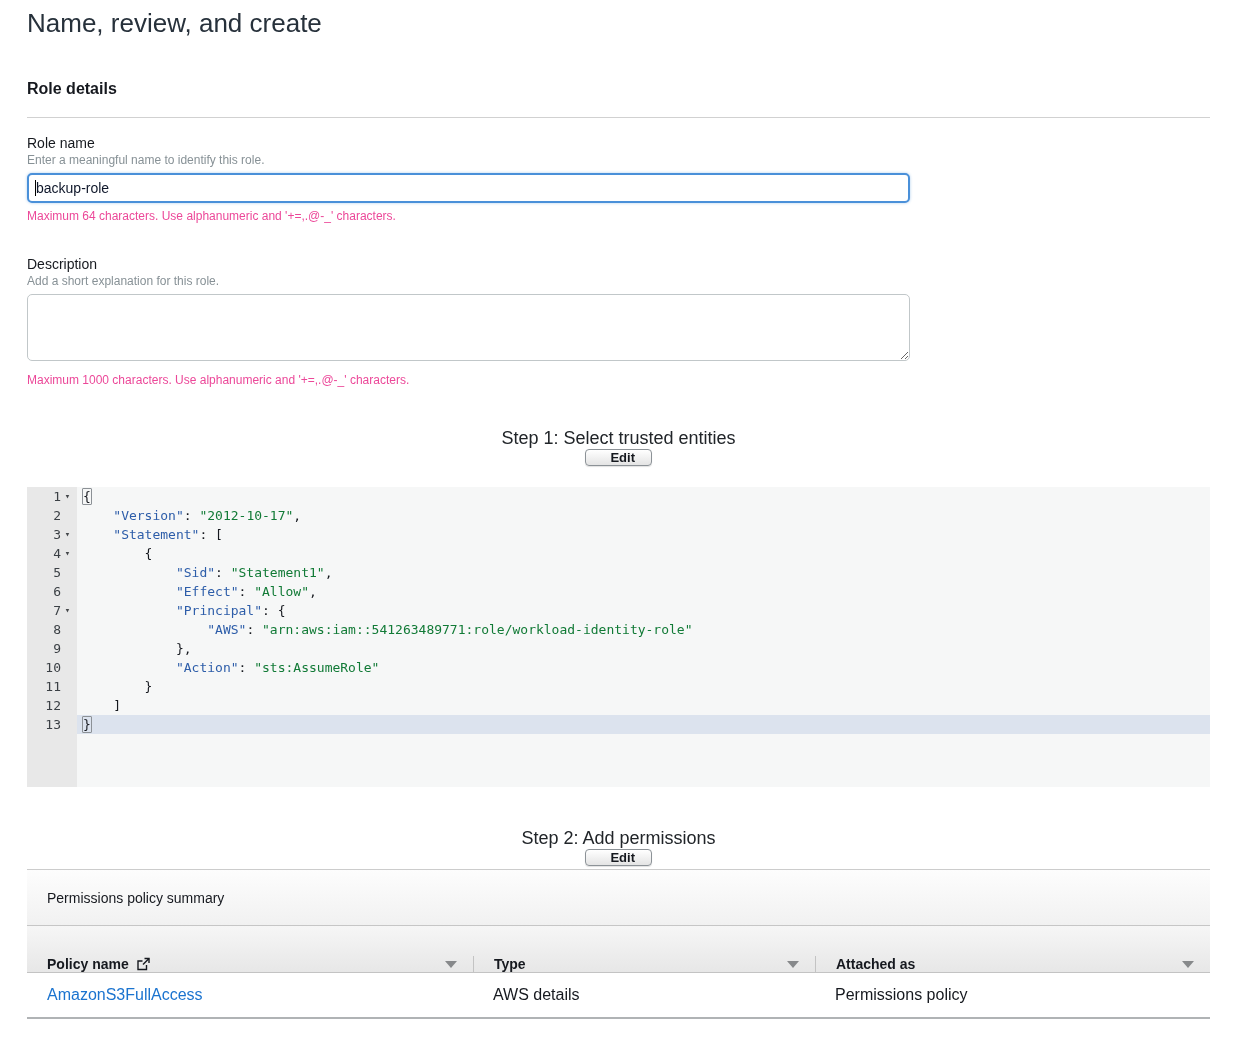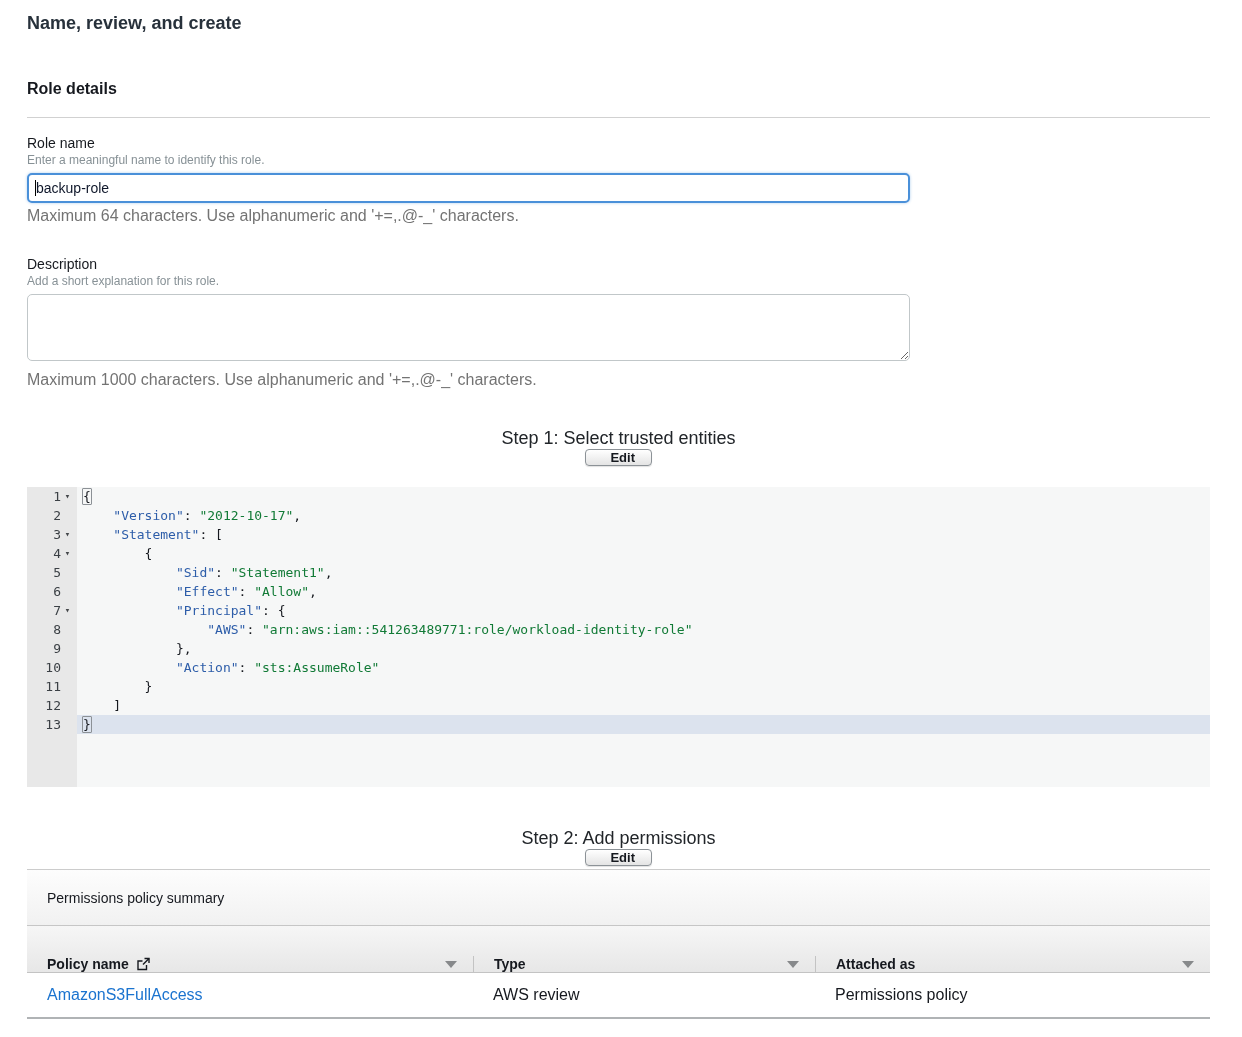--- a/index.html
+++ b/index.html
@@ -4,28 +4,28 @@
 <style>
   * { box-sizing: border-box; }
   html,body { margin:0; padding:0; }
   body {
     width:1242px; height:1037px; background:#ffffff;
     font-family:"Liberation Sans", sans-serif; color:#16191f;
     position:relative; overflow:hidden;
   }
   .content { margin-left:27px; width:1183px; }
 
-  .page-title { font-size:18px; font-weight:700; color:#27313b; padding-top:9px; line-height:28px; }
+  .page-title { font-size:26px; font-weight:400; color:#27313b; padding-top:9px; line-height:28px; }
 
   .section-heading { margin-top:43px; font-size:16px; font-weight:bold; line-height:18px; }
   .divider { margin-top:19px; border:none; border-top:1px solid #d1d1d1; height:0; }
 
   .field-label { margin-top:17px; font-size:14px; line-height:16px; color:#16191f; }
   .field-help  { margin-top:2px;  font-size:12px; line-height:14px; color:#879196; }
-  .constraint  { font-size:16px; line-height:14px; color:#737373; }
+  .constraint  { font-size:12px; line-height:14px; color:#ec4899; }
 
   .input-wrap { position:relative; margin-top:6px; width:883px; }
   .text-input {
     width:883px; height:30px; border:2px solid #4a90d9; border-radius:5px;
     padding:0 7px; font-size:14px; color:#0f172a; outline:none;
     font-family:"Liberation Sans", sans-serif;
     box-shadow:0 0 3px rgba(74,144,217,.45);
     background:#fff;
   }
   .caret { position:absolute; left:8px; top:7px; width:1px; height:16px; background:#000; }
@@ -222,18 +222,18 @@
       <div class="th col3">
         <span>Attached as</span>
         <span class="sort-tri"></span>
       </div>
     </div>
 
     <div class="trow">
       <div class="td col1">
         <a class="link" href="#">AmazonS3FullAccess</a>
       </div>
-      <div class="td col2">AWS review</div>
+      <div class="td col2">AWS details</div>
       <div class="td col3">Permissions policy</div>
     </div>
   </div>
 
 </div>
 
 </body></html>

